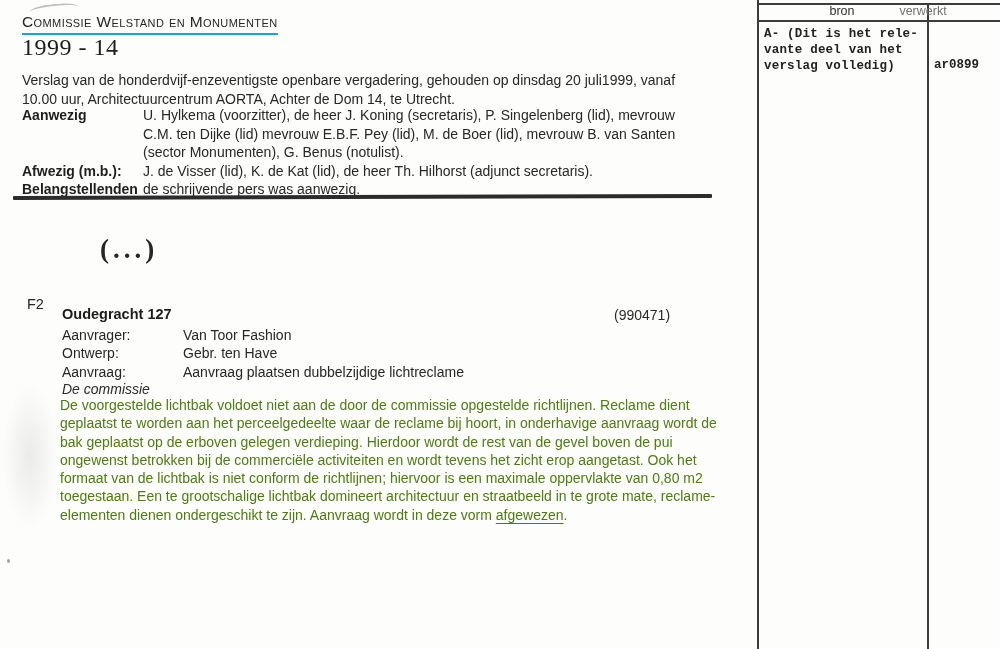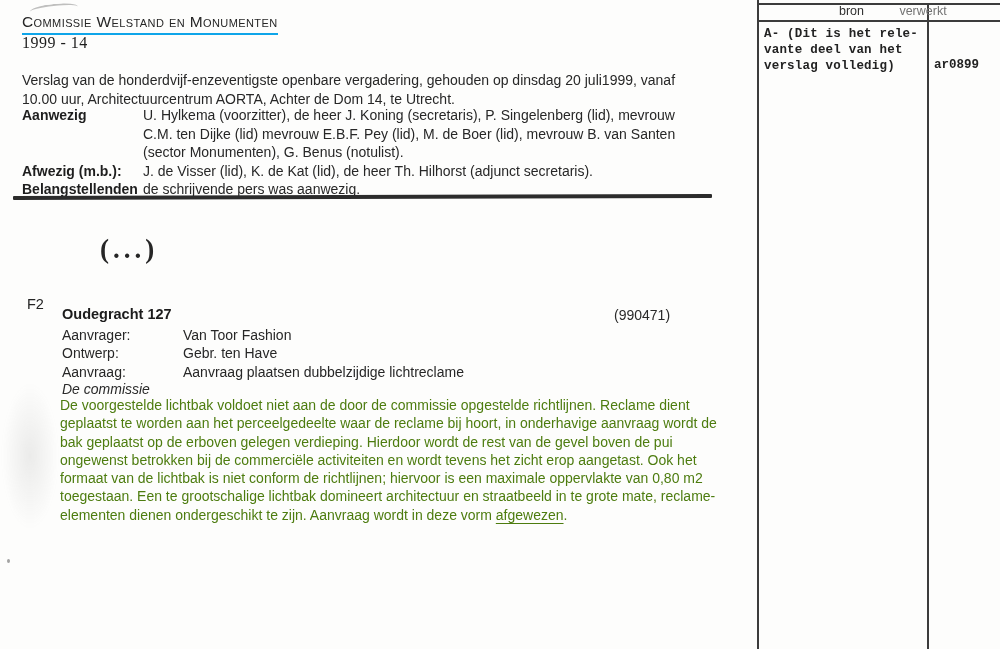--- a/index.html
+++ b/index.html
@@ -22,21 +22,21 @@
     font-variant: small-caps;
     letter-spacing: 0.4px;
     color: #262626;
     border-bottom: 2px solid #0ea5e9;
     padding-bottom: 2px;
     white-space: nowrap;
   }
   .report-number {
     position: absolute; left: 22px; top: 34px;
     font-family: "Liberation Serif", serif;
-    font-size: 16px;
+    font-size: 24px;
     color: #1d1d1d;
     letter-spacing: 0.5px;
   }
   .intro {
     position: absolute; left: 22px; top: 59px;
     width: 676px;
     font-size: 14px;
     line-height: 19px;
     color: #272727;
     margin-top: 12px;
@@ -115,21 +115,21 @@
   }
   .hline-top {
     position: absolute; left: 757px; top: 3px;
     width: 243px; height: 1.5px; background: #3c3c3c;
   }
   .hline-header {
     position: absolute; left: 757px; top: 20px;
     width: 243px; height: 1.5px; background: #3c3c3c;
   }
   .col-header-bron {
-    position: absolute; left: 757px; top: 4px; width: 189px;
+    position: absolute; left: 757px; top: 4px; width: 170px;
     text-align: center;
     font-size: 12.5px; color: #303030;
   }
   .col-header-verwerkt {
     position: absolute; left: 894px; top: 4px; width: 58px;
     text-align: center;
     font-size: 12.5px; color: #737373;
   }
   .bron-note {
     position: absolute; left: 764px; top: 27px;

